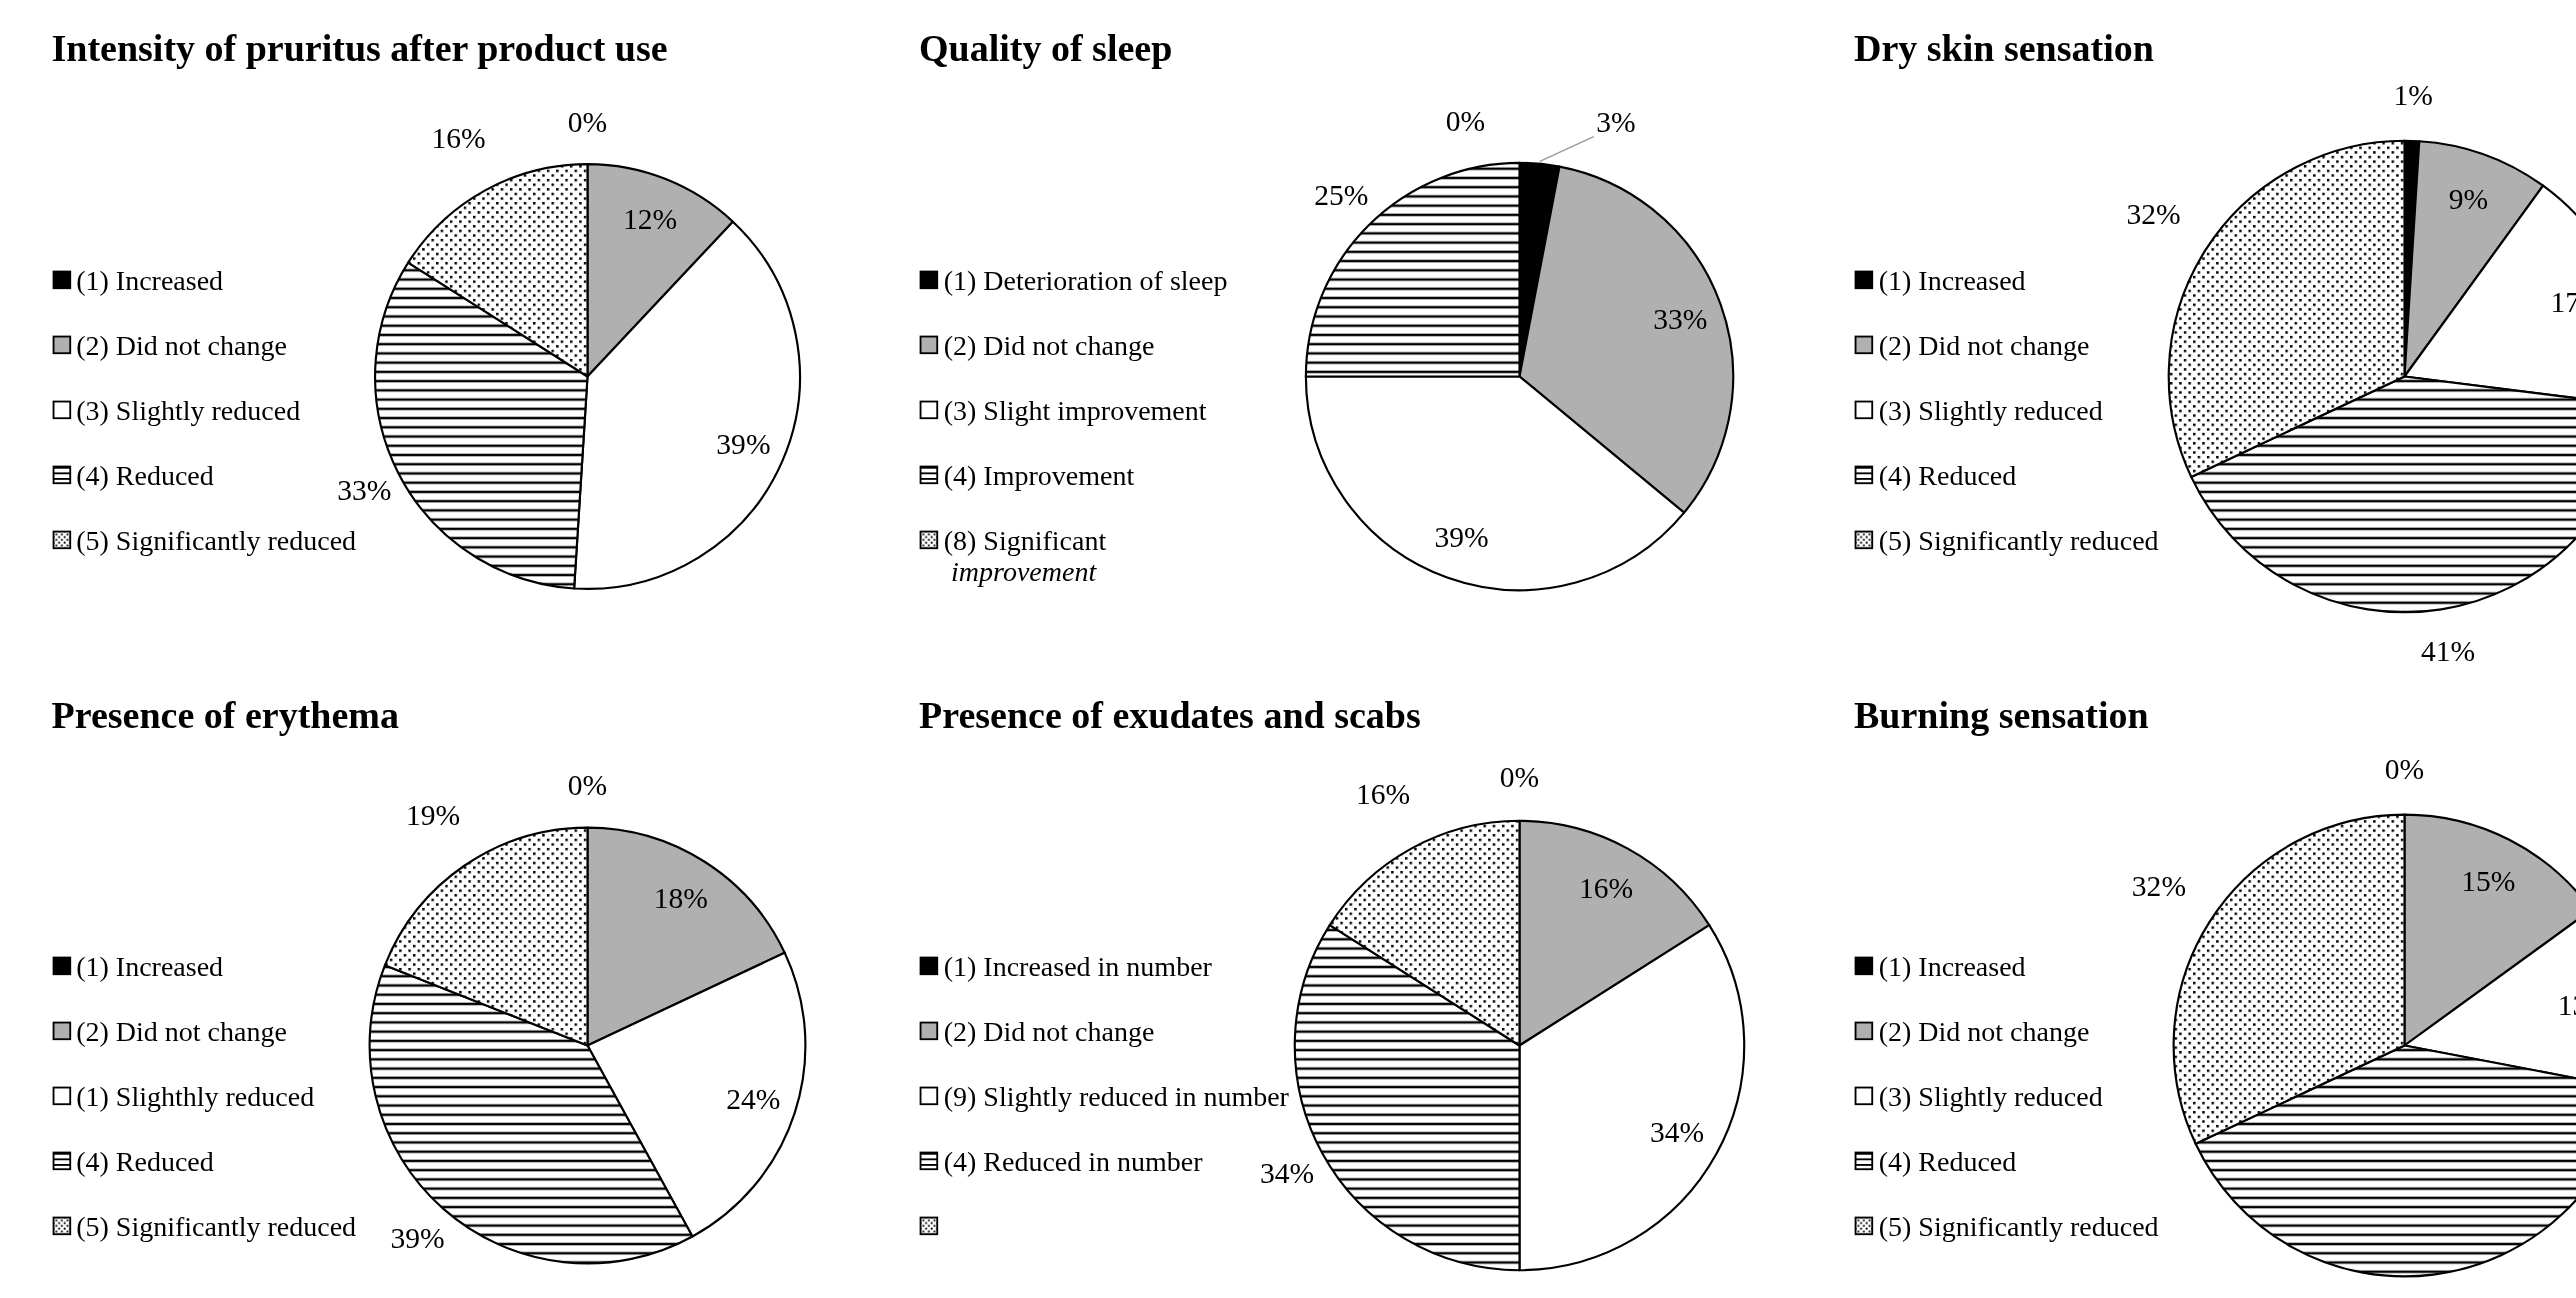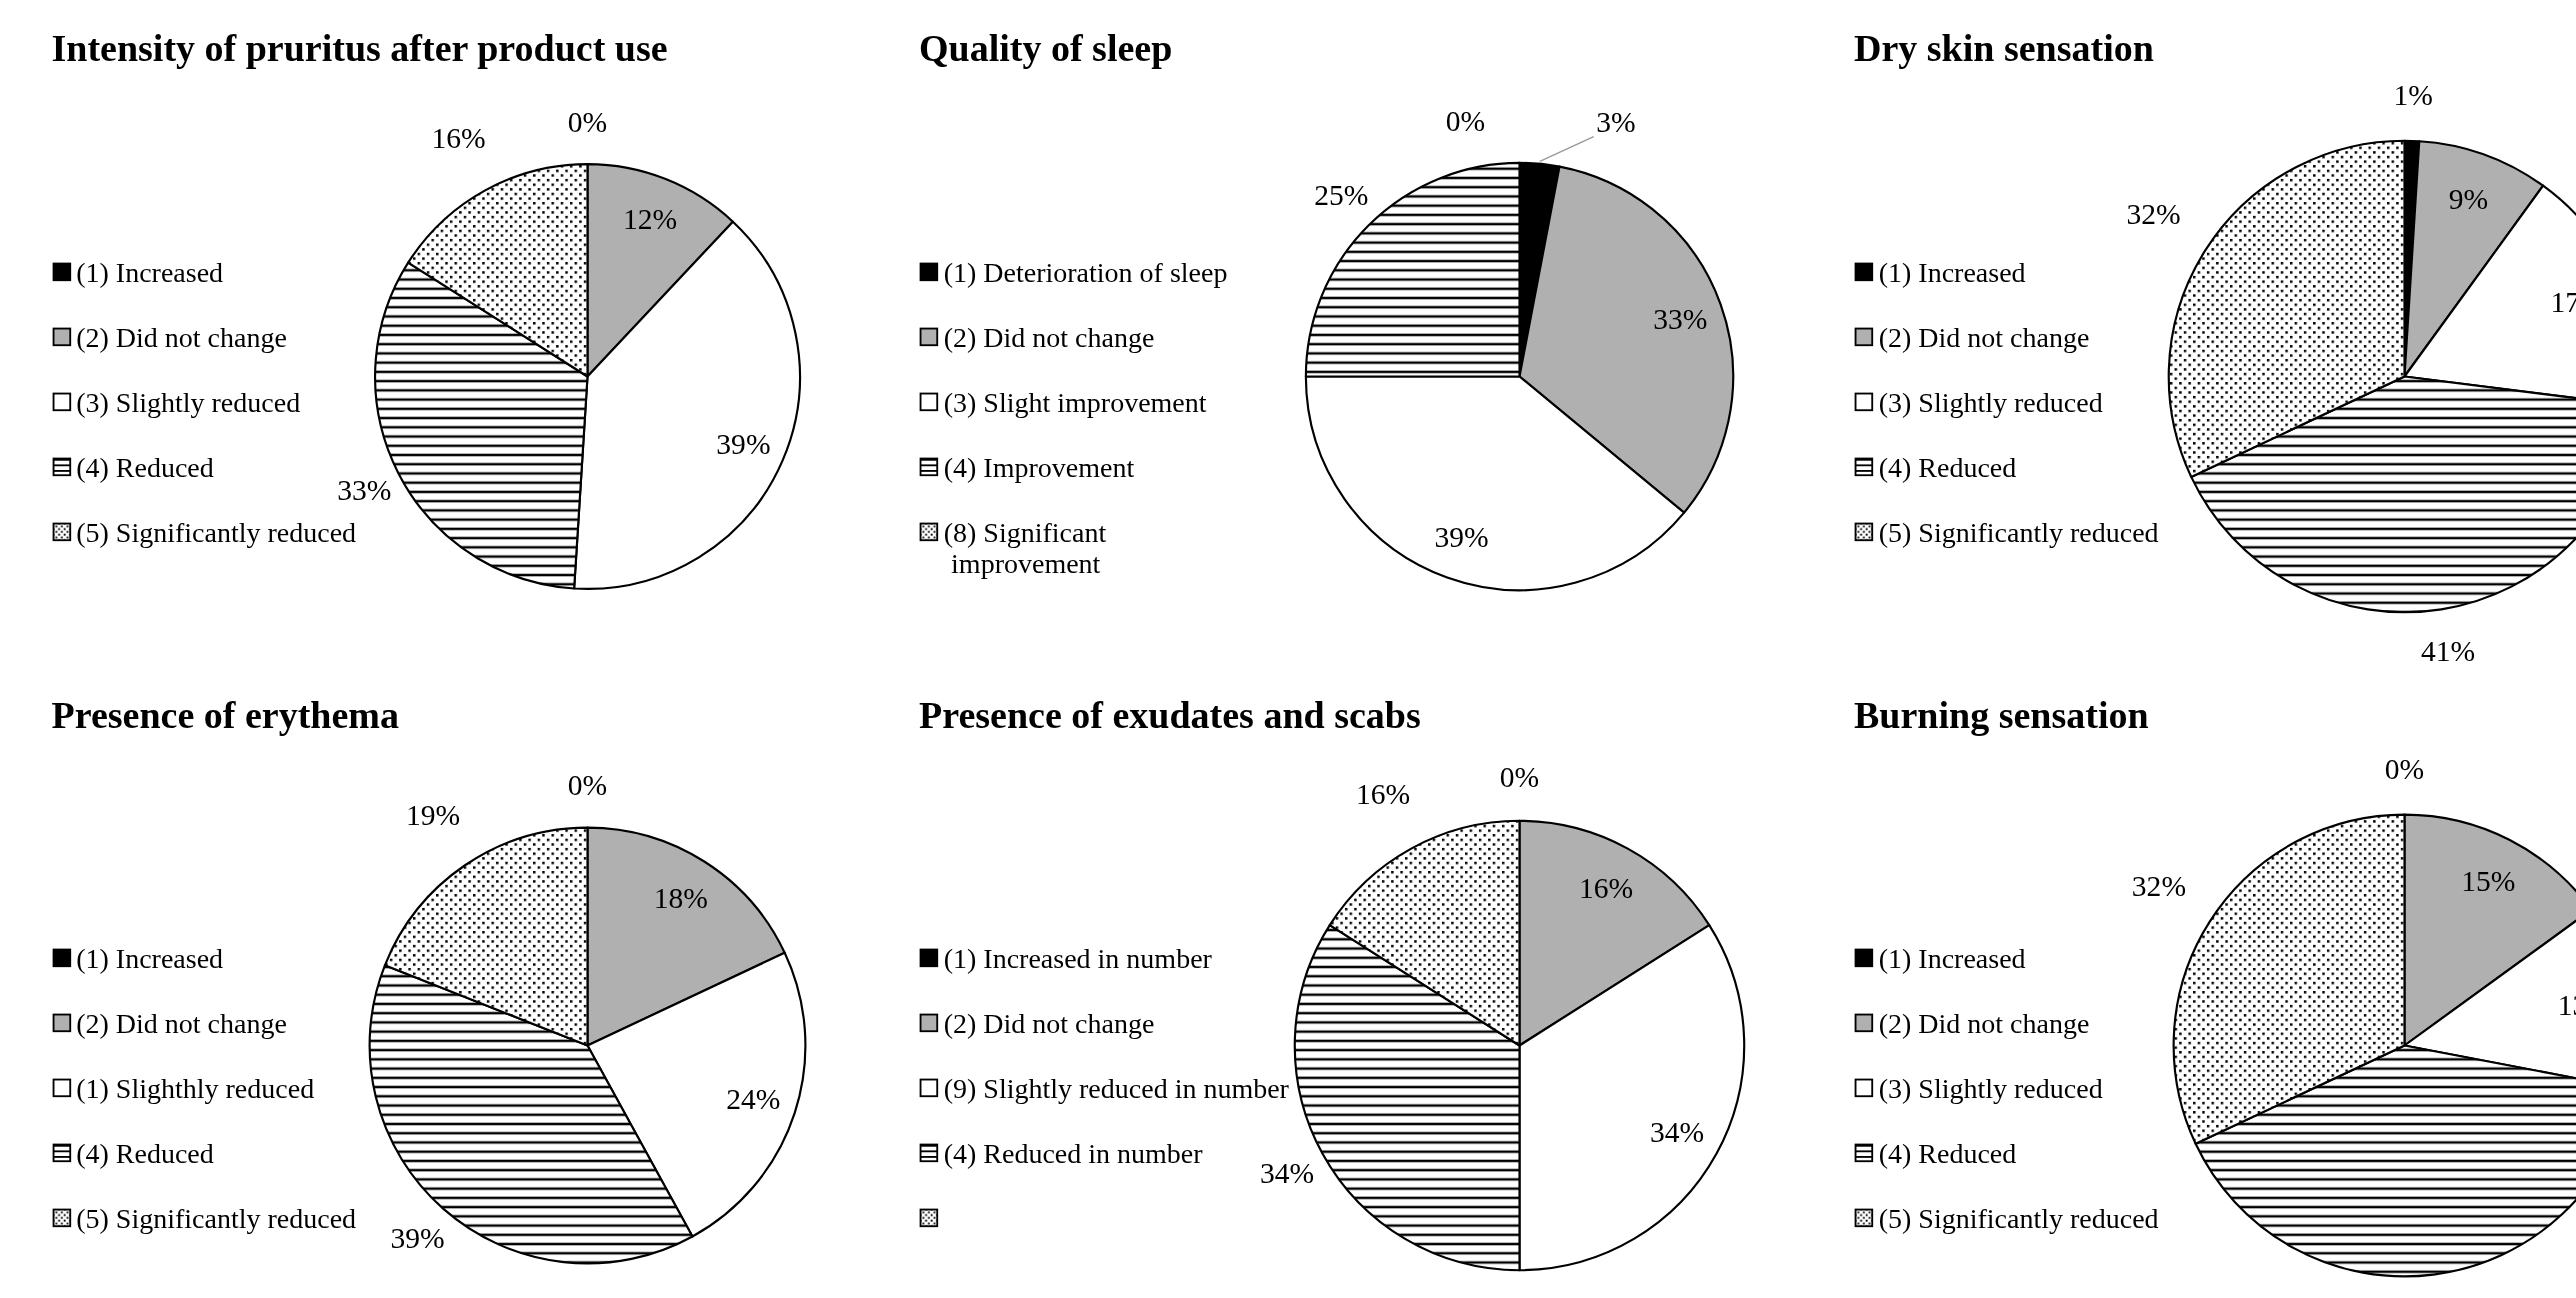--- a/index.html
+++ b/index.html
@@ -26,25 +26,25 @@
   .chart-title{
     position:absolute;left:var(--lx);top:var(--ty);
     margin:0;font-size:38px;font-weight:bold;white-space:nowrap;
   }
   .legend{
     position:absolute;left:var(--lx);top:var(--ly);
     margin:0;padding:0;list-style:none;
   }
   .legend-item{
     display:flex;align-items:flex-start;
-    margin:0 0 34px 0;
+    margin:8px 0 34px 0;
   }
   .legend-marker{flex:0 0 auto;margin:4.9px 3.7px 0 0;}
   .legend-text{font-size:28px;line-height:31px;white-space:nowrap;}
-  .legend-text .lg-line.cont{padding-left:7.4px;}
+  .legend-text .lg-line.cont{padding-left:7.4px;font-style:italic;}
   svg.pie{
     position:absolute;
     left:calc(var(--px) - 295px);
     top:var(--py);
     width:591px;height:591px;
     overflow:visible;
   }
   svg.pie text{
     font-family:"Liberation Serif","DejaVu Serif",serif;
     font-size:48px;fill:#000;

